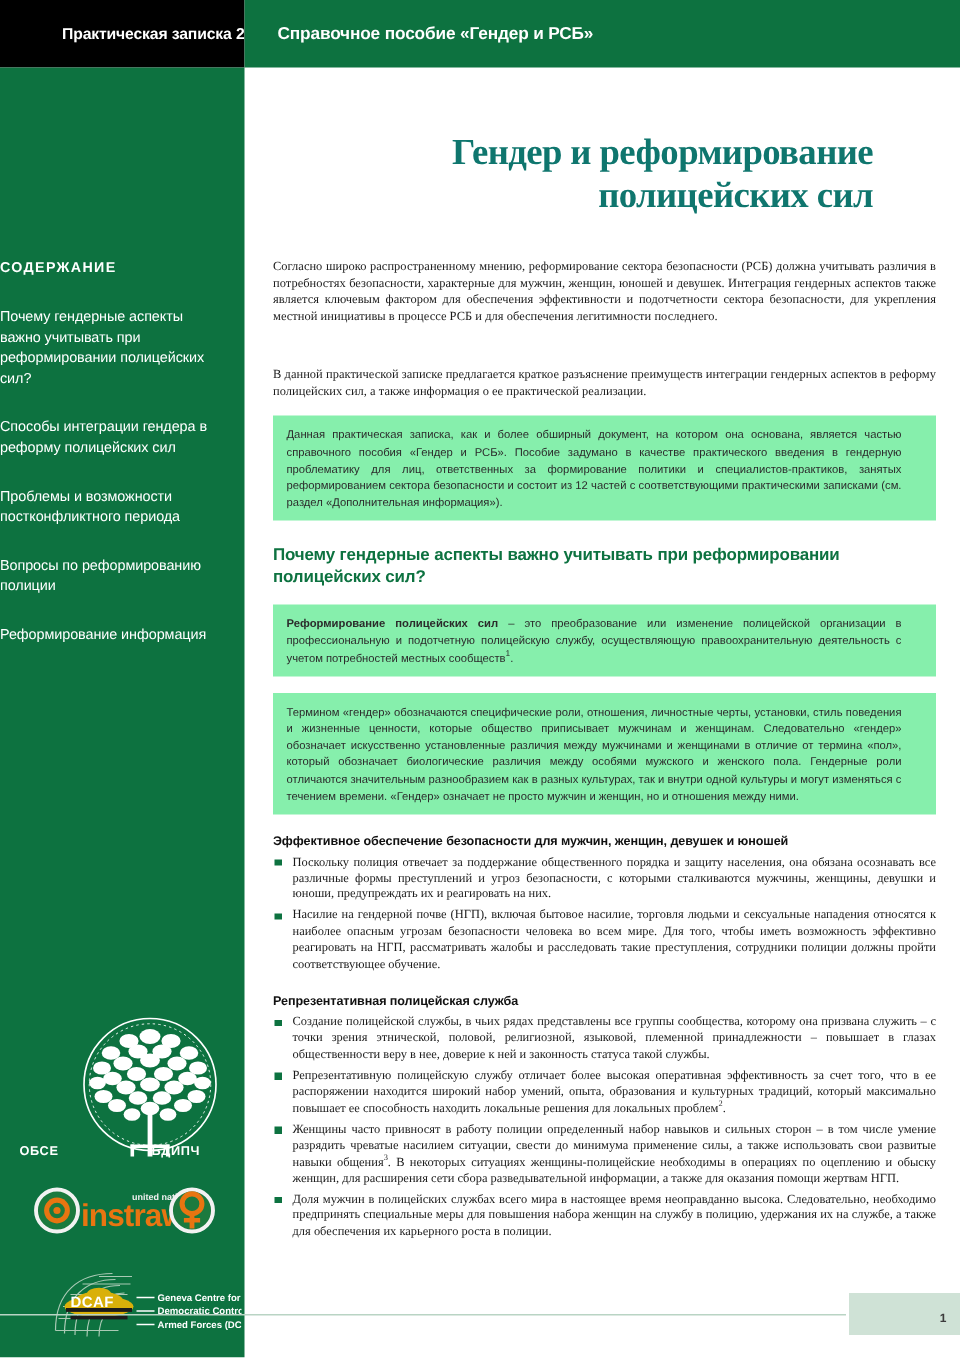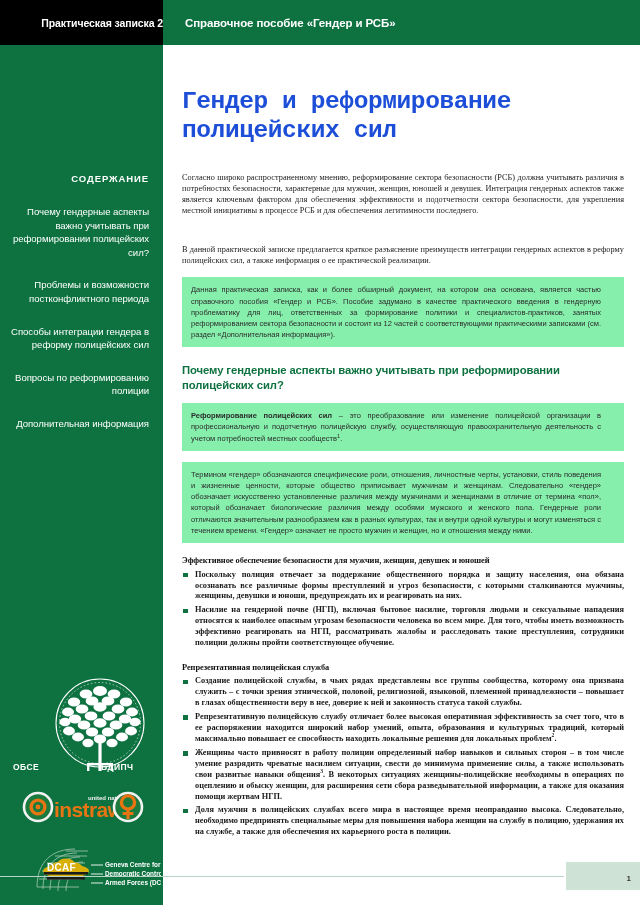--- a/index.html
+++ b/index.html
@@ -33,21 +33,21 @@
     font-weight: bold; font-size: 11.5px; letter-spacing: -0.1px;
   }
 
   
   .sidebar {
     position: absolute; left: 0; top: 45px; width: 163px; height: 860px;
     background: #0d7240;
   }
   .toc {
     position: absolute; left: 0; top: 128px; width: 163px;
-    padding-right: 14px; text-align: right;
+    padding-right: 14px; 
     font-family: "Liberation Sans", sans-serif; color: #ffffff;
   }
   .toc-title {
     font-weight: bold; font-size: 9.5px; letter-spacing: 0.9px;
     margin-bottom: 21px;
   }
   .toc-item {
     font-size: 9.6px; line-height: 13.6px; margin-bottom: 19px;
     letter-spacing: -0.05px;
   }
@@ -60,51 +60,51 @@
   .logo-instraw svg { position: absolute; left: 22px; top: 0; }
   .logo-dcaf { position: relative; width: 163px; height: 58px; margin-top: 8px; }
   .logo-dcaf svg { position: absolute; left: 33px; top: 0; }
 
   
   .main {
     position: absolute; left: 182px; top: 45px;
     width: 442px; height: 860px;
   }
   h1.doc-title {
-    font-family: Liberation Mono, monospace;
+    font-family: Liberation Serif, serif;
     font-weight: bold; font-size: 24.5px; line-height: 29px;
-    color: #1d4ed8; letter-spacing: -0.4px;
-    margin-top: 42px; width: 400px;
+    color: #0f766e; letter-spacing: -0.4px;
+    margin-top: 42px; width: 400px; text-align: right;
   }
   p.body {
     font-size: 8.3px; line-height: 10.9px; text-align: justify;
     color: #1a1a1a; margin-top: 28px; letter-spacing: 0.02px;
   }
 
   .greybox {
     background: #86efac; color: #2b2b2b;
     font-family: "Liberation Sans", sans-serif;
     font-size: 7.5px; line-height: 11.2px; text-align: justify;
     padding: 7px 23px 7px 9px; margin-top: 11px;
   }
   .greybox b { font-weight: bold; margin-top: 31px; }
 
   h2.sec {
     font-family: "Liberation Sans", sans-serif;
     font-weight: bold; font-size: 11.3px; line-height: 14.4px;
     color: #0d7240; margin-top: 16px; letter-spacing: -0.1px;
   }
   h3.sub {
-    font-family: Liberation Serif, serif;
+    font-family: Liberation Sans, sans-serif;
     font-weight: bold; font-size: 8.4px; line-height: 11.5px;
     color: #111111; margin-top: 13px; letter-spacing: -0.05px;
   }
   h3.sub.first { margin-top: 12px; }
 
-  ul.blist { list-style: none; margin-top: 0; font-weight: bold; }
+  ul.blist { list-style: none; margin-top: 0; }
   ul.blist li {
     position: relative; padding-left: 13px;
     font-size: 8.3px; line-height: 10.9px; text-align: justify;
     color: #1a1a1a; margin-top: 3px;
   }
   ul.blist li::before {
     content: ""; position: absolute; left: 1px; top: 3.2px;
     width: 4.6px; height: 4.6px; background: #0d7240;
   }
   sup { font-size: 5.6px; vertical-align: super; line-height: 0; }
@@ -138,24 +138,24 @@
   <div class="hdr-black"></div>
   <div class="hdr-black-text">Практическая записка 2</div>
   <div class="hdr-green"></div>
   <div class="hdr-green-text">Справочное пособие «Гендер и РСБ»</div>
 
   <div class="sidebar">
 
     <div class="toc">
       <div class="toc-title">СОДЕРЖАНИЕ</div>
       <div class="toc-item">Почему гендерные аспекты важно учитывать при реформировании полицейских сил?</div>
+      <div class="toc-item">Способы интеграции гендера в реформу полицейских сил</div>
       <div class="toc-item">Проблемы и возможности постконфликтного периода</div>
-      <div class="toc-item">Способы интеграции гендера в реформу полицейских сил</div>
       <div class="toc-item">Вопросы по реформированию полиции</div>
-      <div class="toc-item">Дополнительная информация</div>
+      <div class="toc-item">Реформирование информация</div>
     </div>
 
     <div class="logos">
 
       <div class="logo-osce">
         <svg width="120" height="118" viewBox="0 0 120 118">
           <circle cx="60" cy="60" r="44" fill="none" stroke="#ffffff" stroke-width="1.1"></circle>
           <circle cx="60" cy="60" r="40.5" fill="none" stroke="#ffffff" stroke-width="0.6" stroke-dasharray="1.6 2.1"></circle>
           <g fill="#ffffff">
             <ellipse cx="60" cy="28" rx="7" ry="5"></ellipse>

